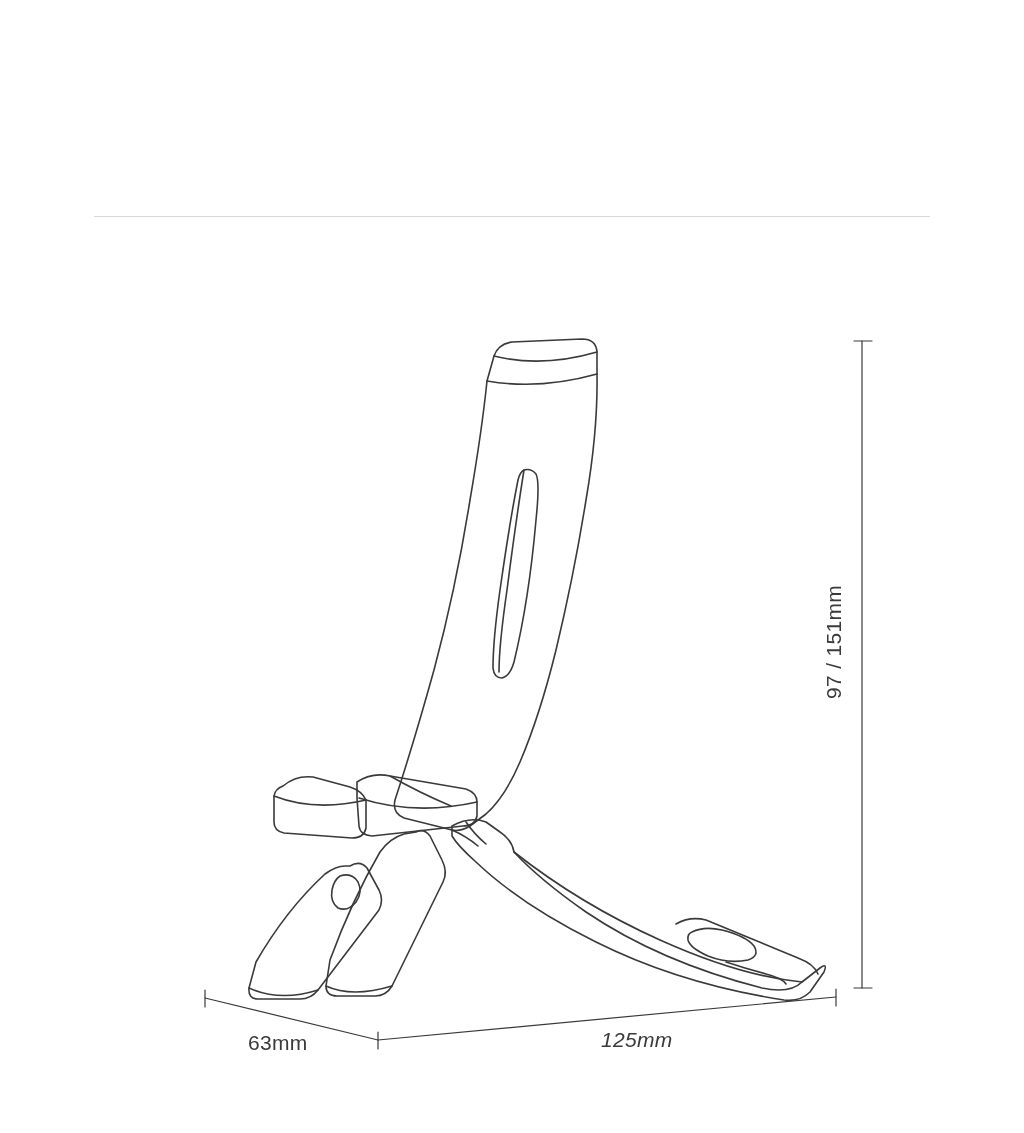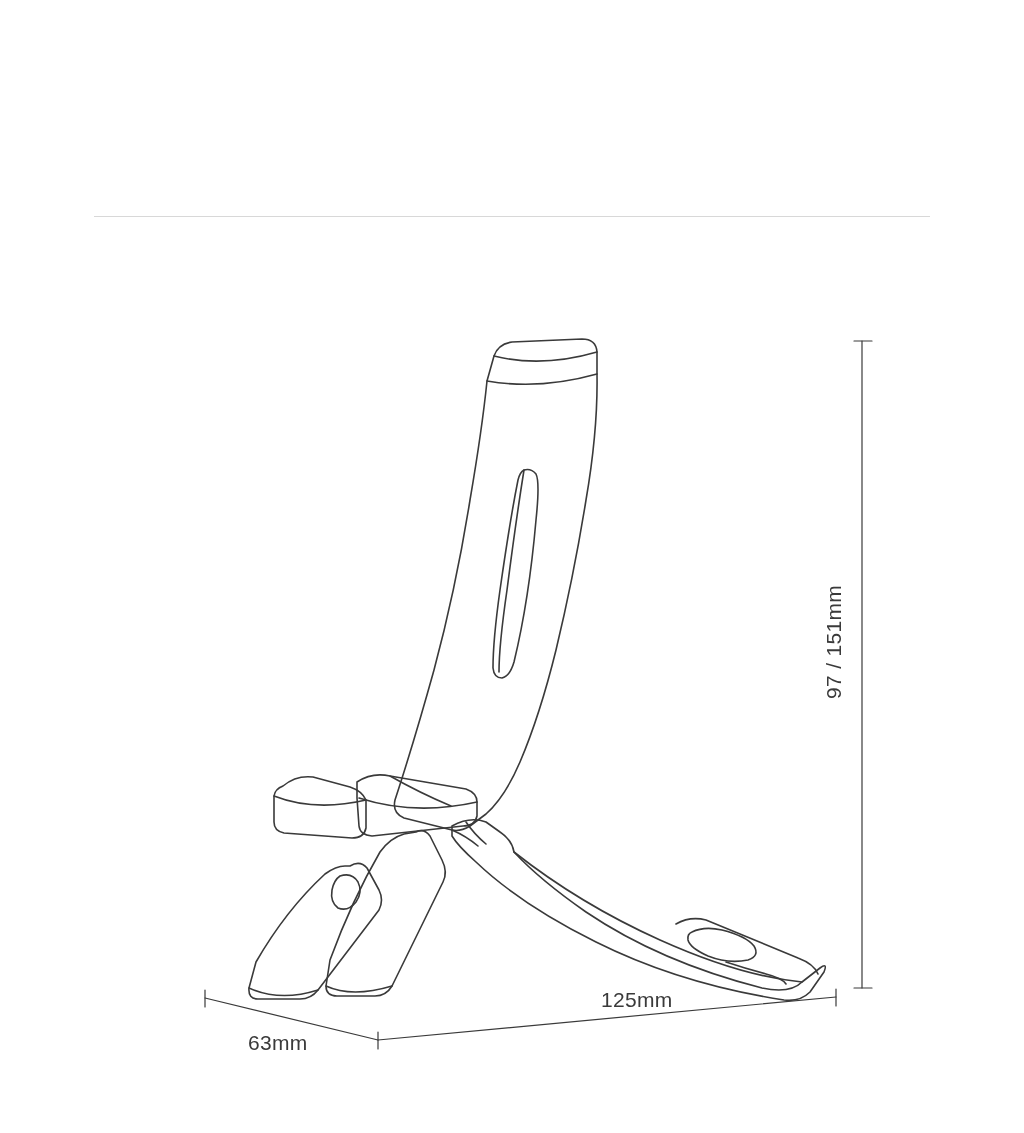--- a/index.html
+++ b/index.html
@@ -49,21 +49,22 @@
     text-orientation: mixed;
     transform: rotate(180deg);
     transform-origin: center;
   }
   .dim-depth {
     left: 248px;
     top: 1031px;
   }
   .dim-width {
     left: 601px;
-    top: 988px;
+    top: 1028px;
+    font-style: italic;
   }
 </style>
 </head>
 <body>
 
 <div class="page">
 
   <div class="top-divider"></div>
 
   <svg class="drawing-layer" viewBox="0 0 1024 1133">

